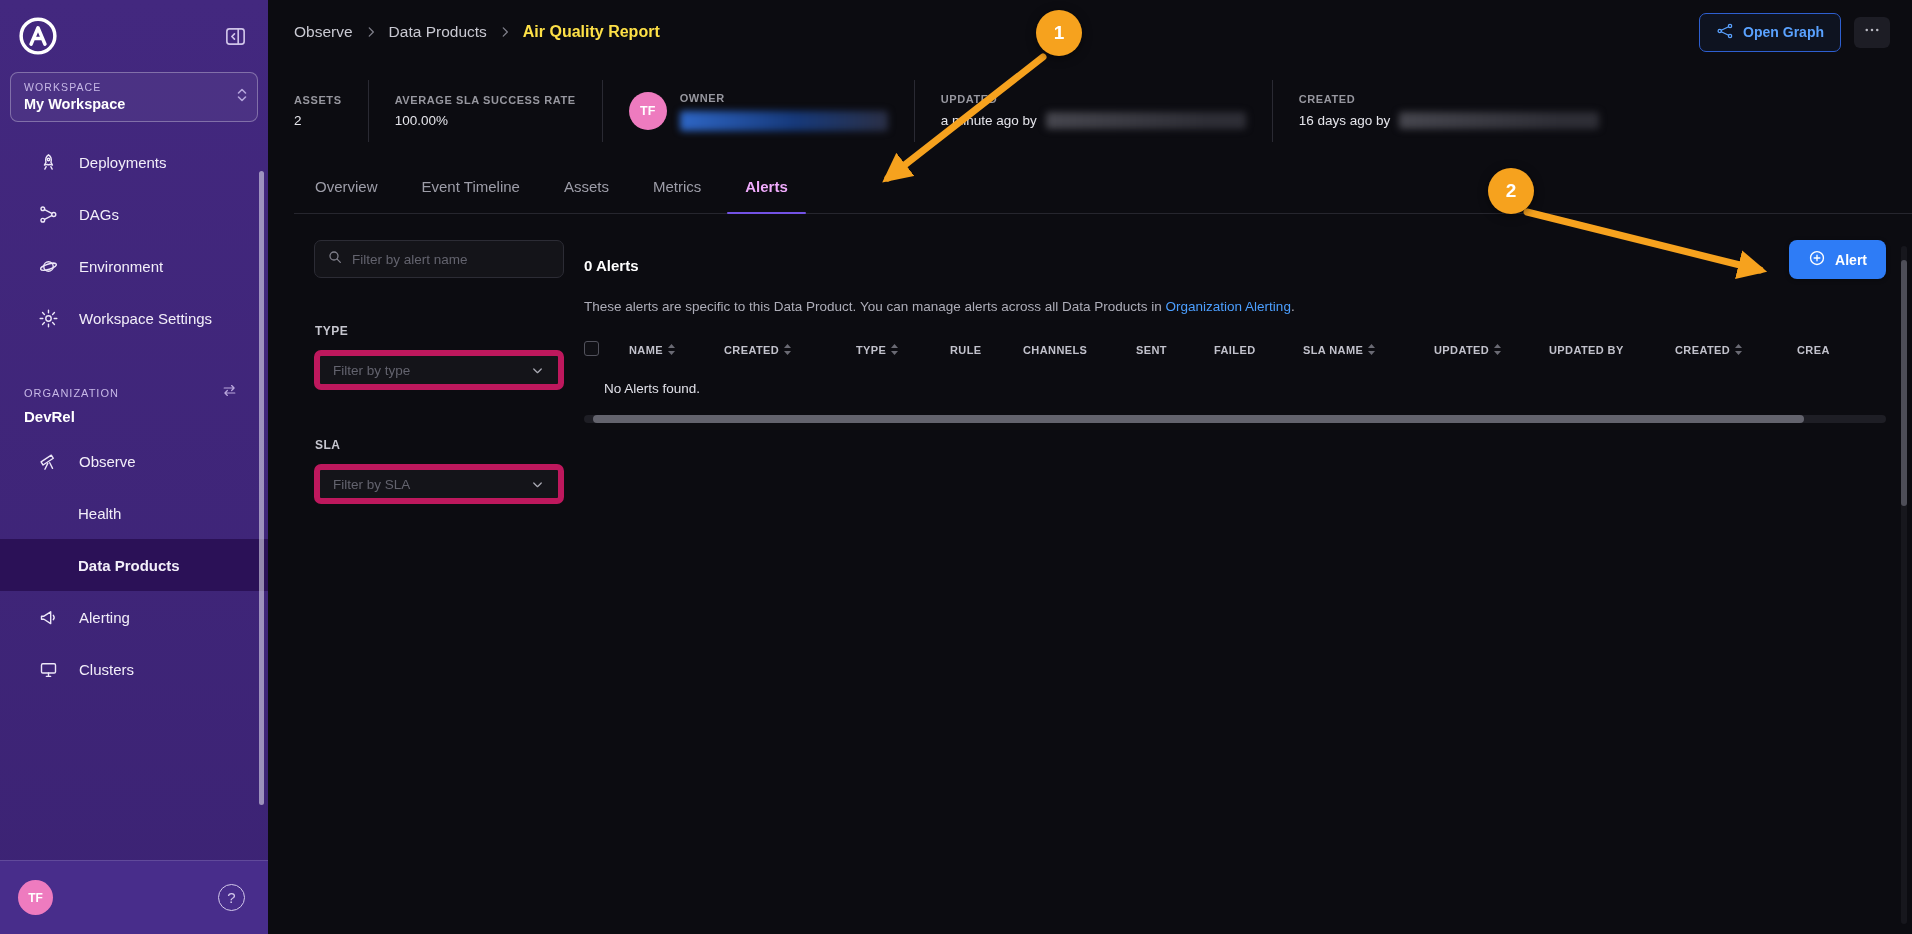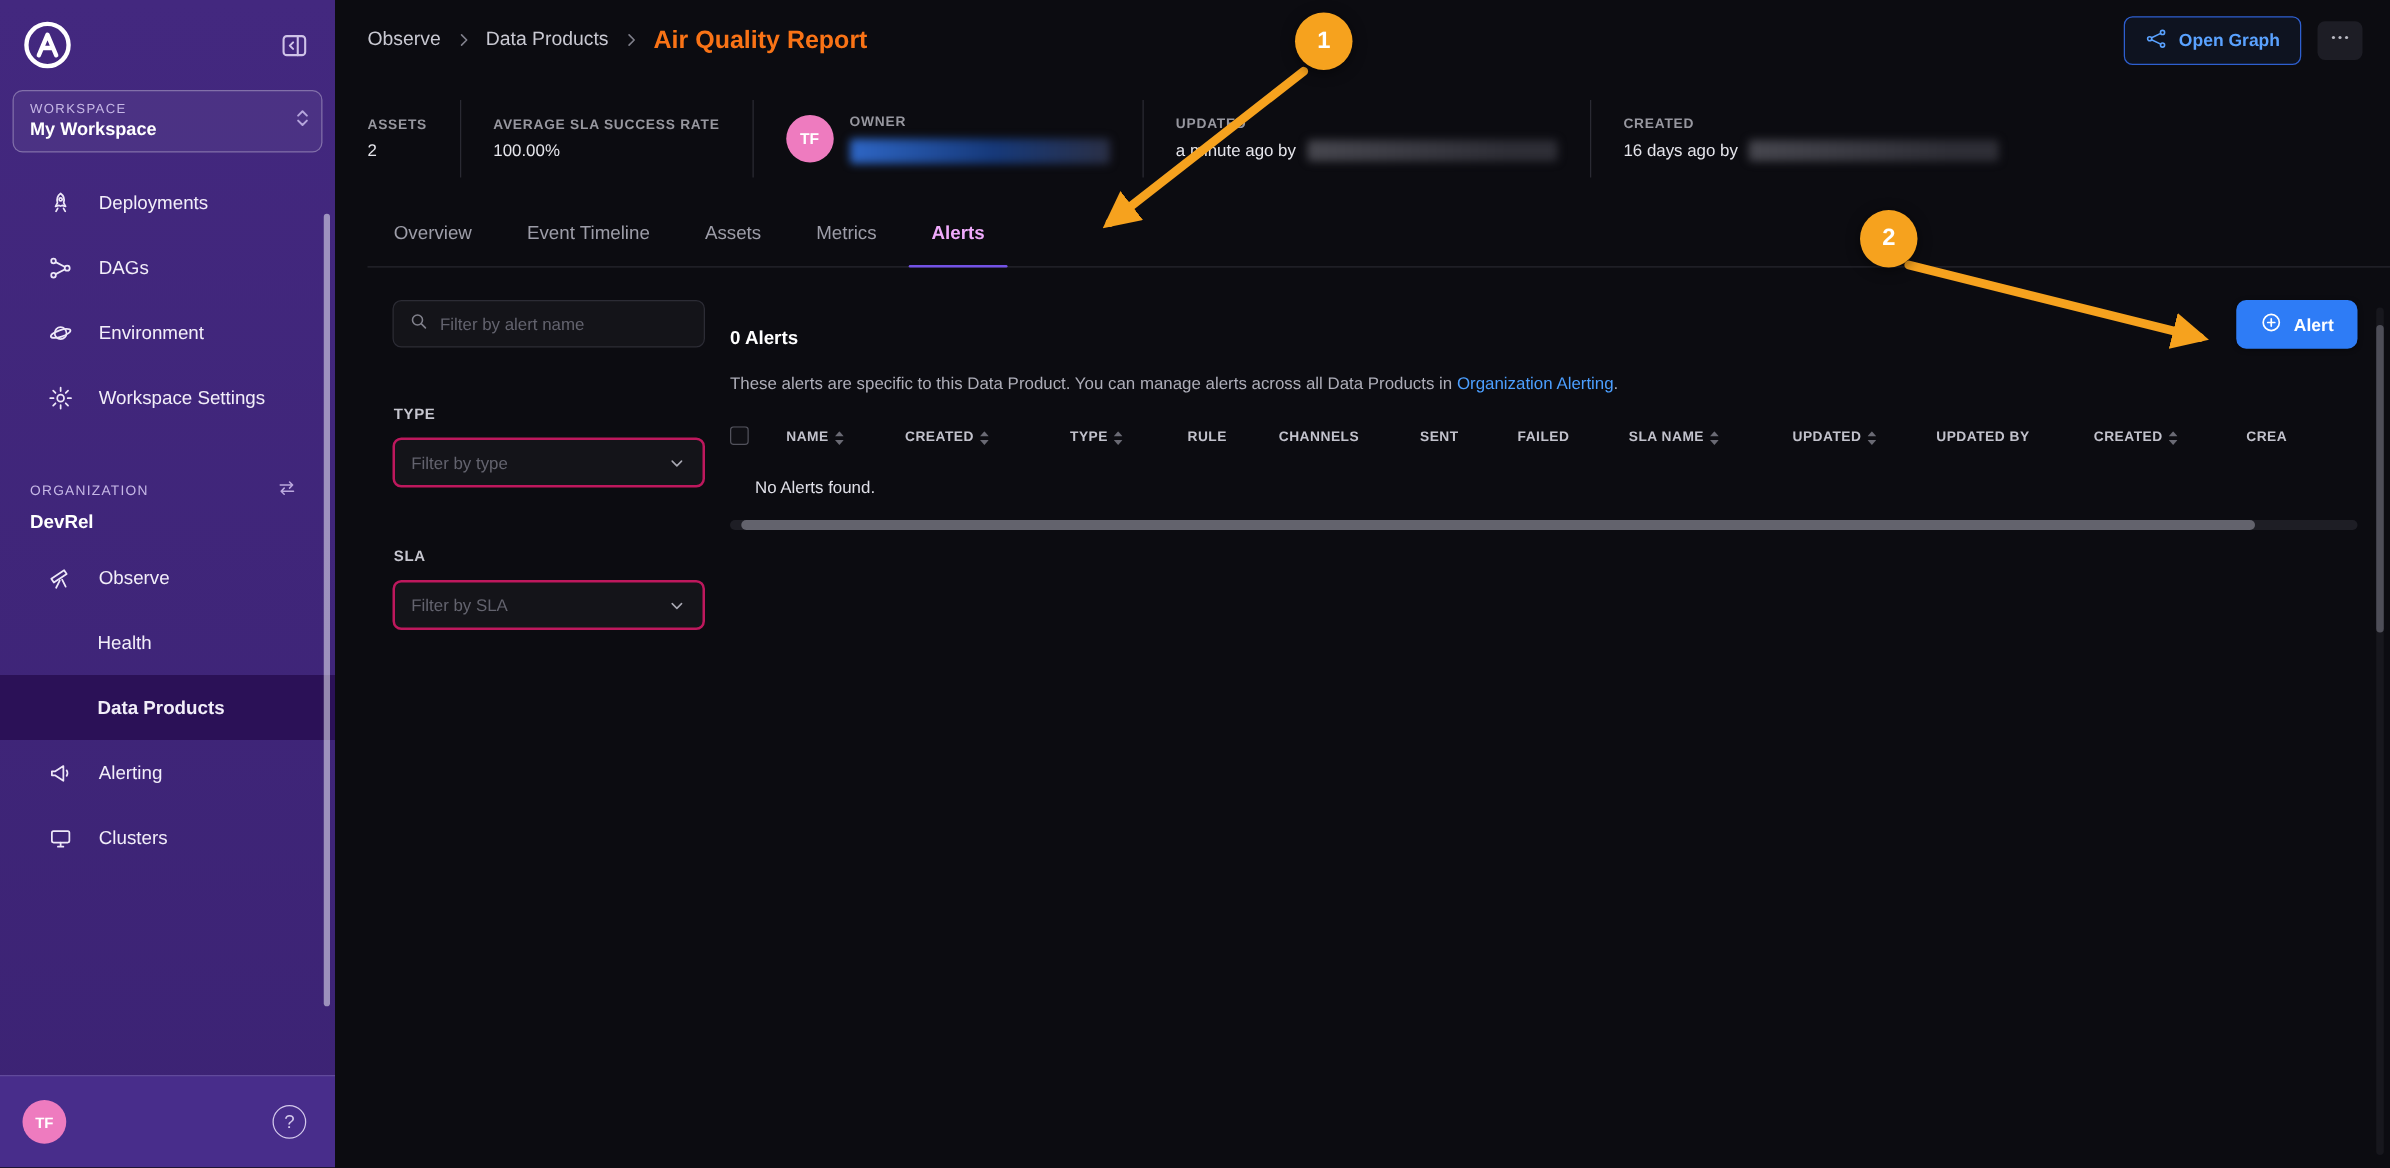--- a/index.html
+++ b/index.html
@@ -33,21 +33,21 @@
   .avatar { width:35px; height:35px; border-radius:50%; background:#EE7BBF; color:#fff; font-size:12px; font-weight:700; display:flex; align-items:center; justify-content:center; }
   .help-btn { width:27px; height:27px; border-radius:50%; border:1.7px solid #D3C8EB; color:#D3C8EB; display:flex; align-items:center; justify-content:center; font-size:15px; font-weight:400; cursor:pointer; }
   .help-btn::after { content:"?"; }
 
   
   .main { flex:1; position:relative; min-width:0; }
   .topbar { height:64px; display:flex; align-items:center; justify-content:space-between; padding:0 22px 0 26px; }
   .breadcrumb { display:flex; align-items:center; gap:11px; font-size:15.5px; color:#C9C9D2; }
   .crumb { cursor:pointer; }
   .crumb-sep { display:flex; color:#80808B; }
-  .crumb.current { color:#f97316; font-weight:700; font-size:20px; cursor:default; }
+  .crumb.current { color:#fde047; font-weight:700; font-size:16px; cursor:default; }
   .topbar-right { display:flex; align-items:center; gap:13px; }
   .open-graph-btn { display:flex; align-items:center; gap:9px; padding:8px 16px; border:1px solid #2E5FD0; border-radius:7px; color:#5AA2FF; font-size:14px; font-weight:600; background:rgba(18,28,52,.45); cursor:pointer; }
   .more-btn { width:36px; height:31px; border-radius:6px; background:#1D1D25; color:#B9B9C2; display:flex; align-items:center; justify-content:center; cursor:pointer; }
 
   .stats { margin:16px 22px 0 26px; display:flex; align-items:stretch; min-height:62px; }
   .stat { display:flex; flex-direction:column; justify-content:center; gap:7px; padding:0 26px; border-right:1px solid #2A2A33; }
   .stat.first { padding-left:0; }
   .stat.last { border-right:none; }
   .stat-label { font-size:11px; letter-spacing:.6px; color:#97979F; font-weight:700; }
   .stat-value { font-size:13.5px; color:#E5E5EB; }
@@ -64,25 +64,25 @@
   .tab.active { color:#f0abfc; font-weight:700; }
   .tab.active::after { content:""; position:absolute; left:-16px; right:-16px; bottom:-1px; height:2.5px; background:#7352E5; border-radius:2px; }
 
   .content { display:flex; padding:26px 0 0 26px;margin-left:20px; }
   .filters { width:250px; flex:none; margin-right:20px; }
   .search-box { height:38px; display:flex; align-items:center; gap:9px; padding:0 12px; background:#141419; border:1px solid #2C2C35; border-radius:7px; margin-bottom:46px; }
   .search-box svg { flex:none; color:#80808B; }
   .search-box input { flex:1; min-width:0; background:transparent; border:none; outline:none; color:#D8D8E0; font-size:13.5px; font-family:"Liberation Sans", sans-serif; }
   .search-box input::placeholder { color:#63636E; }
   .filter-label { font-size:12px; font-weight:700; color:#C6C6CF; letter-spacing:.5px; margin:0 0 12px 1px; }
-  .select-box { height:40px; display:flex; align-items:center; justify-content:space-between; padding:0 13px; background:#141419; border:2px solid #be185d; border-radius:7px; color:#63636E; font-size:13.5px; margin-bottom:48px; cursor:pointer; }
+  .select-box { height:40px; display:flex; align-items:center; justify-content:space-between; padding:0 13px; background:#141419; border:6px solid #be185d; border-radius:7px; color:#63636E; font-size:13.5px; margin-bottom:48px; cursor:pointer; }
   .select-box .chev { color:#A9A9B3; display:flex; }
 
   .alerts-panel { flex:1; min-width:0; padding-right:26px; position:relative; }
-  .panel-head { display:flex; justify-content:space-between; align-items:flex-end; }
+  .panel-head { display:flex; justify-content:space-between; align-items:center; }
   .count-title { font-size:15px; font-weight:700; color:#FFFFFF; margin-top:12px; }
   .add-alert-btn { display:flex; align-items:center; gap:9px; padding:9px 19px; border-radius:8px; background:#2E7CF6; color:#fff; font-size:14px; font-weight:700; cursor:pointer; box-shadow:0 1px 4px rgba(0,0,0,.4); }
   .desc { margin-top:20px; font-size:13.5px; color:#ADADB8; }
   .desc a { color:#4C9FFF; text-decoration:none; cursor:pointer; }
   .table-head { margin-top:27px; display:flex; align-items:center; font-size:11px; font-weight:700; color:#C2C2CC; letter-spacing:.4px; overflow:hidden; white-space:nowrap; }
   .cbcell { width:45px; flex:none; }
   .checkbox { width:15px; height:15px; border:1.5px solid #52525C; border-radius:3px; background:#101015; display:inline-block; cursor:pointer; }
   .col { display:flex; align-items:center; gap:5px; flex:none; overflow:hidden; }
   .c-name{width:95px}.c-severity{width:132px}.c-type{width:94px}.c-rule{width:73px}.c-channels{width:113px}.c-sent{width:78px}.c-failed{width:89px}.c-slaname{width:131px}.c-updated{width:115px}.c-updatedby{width:126px}.c-created{width:122px}.c-createdby{flex:1;min-width:0}
   .empty-msg { margin-top:23px; padding-left:20px; font-size:13.5px; color:#E0E0E8; }

